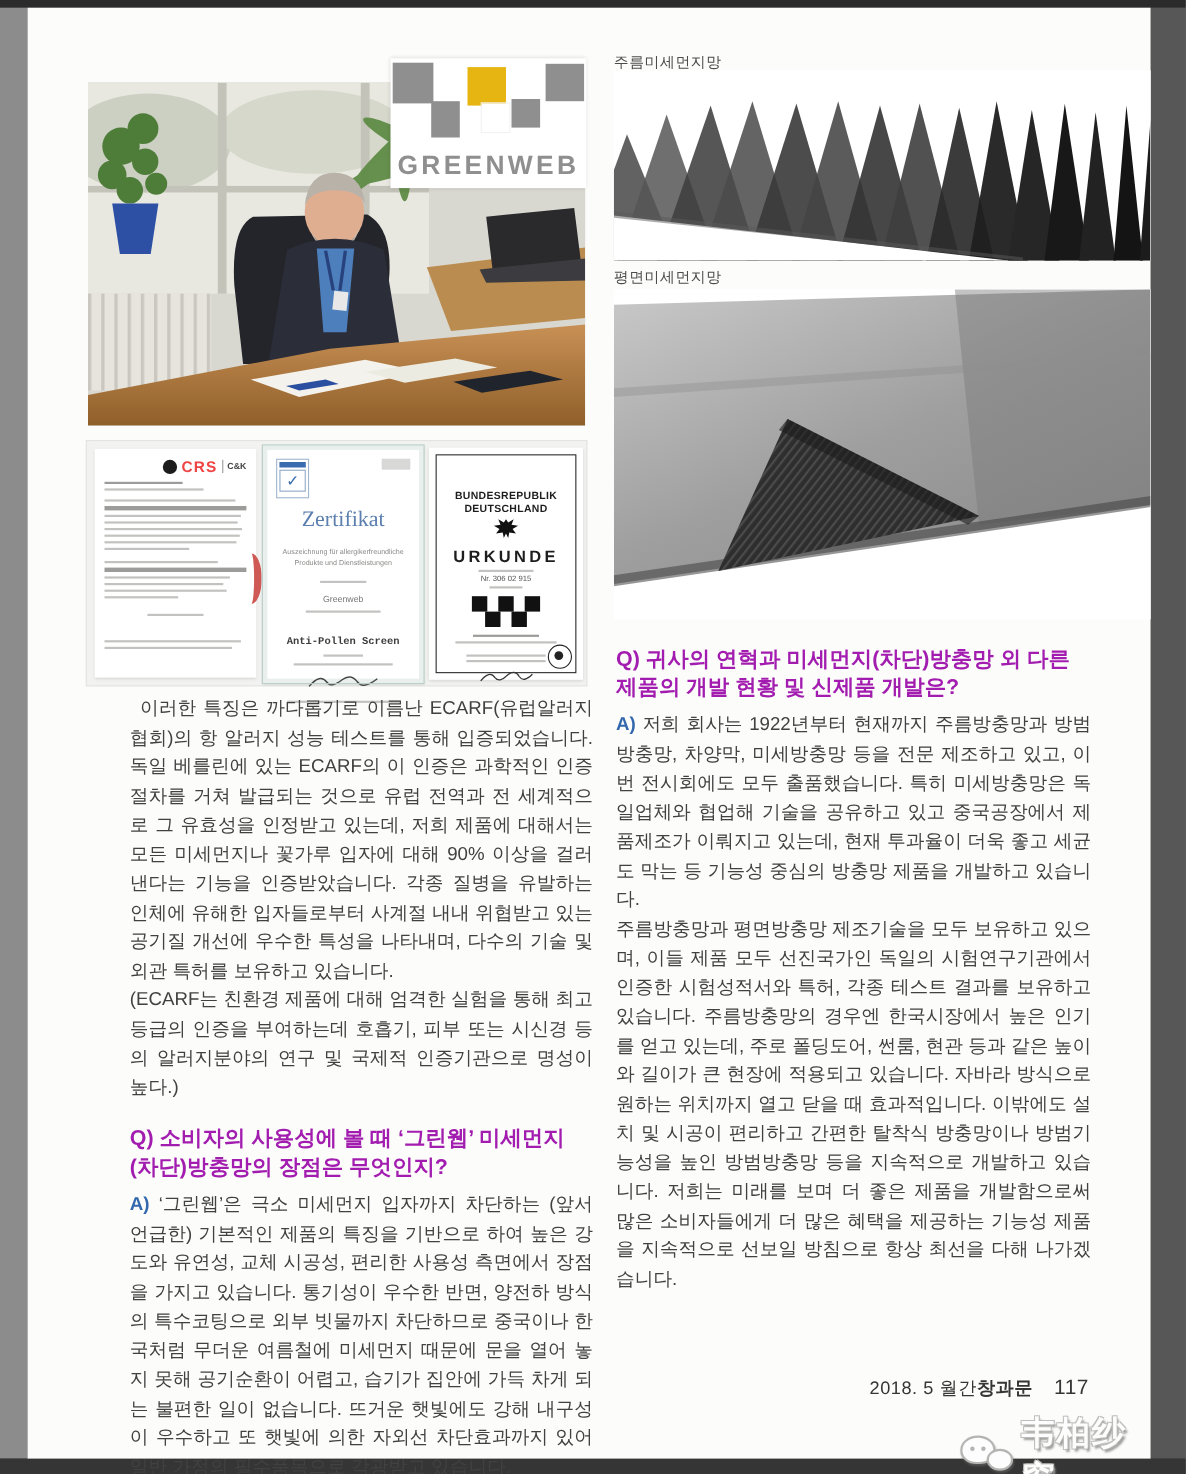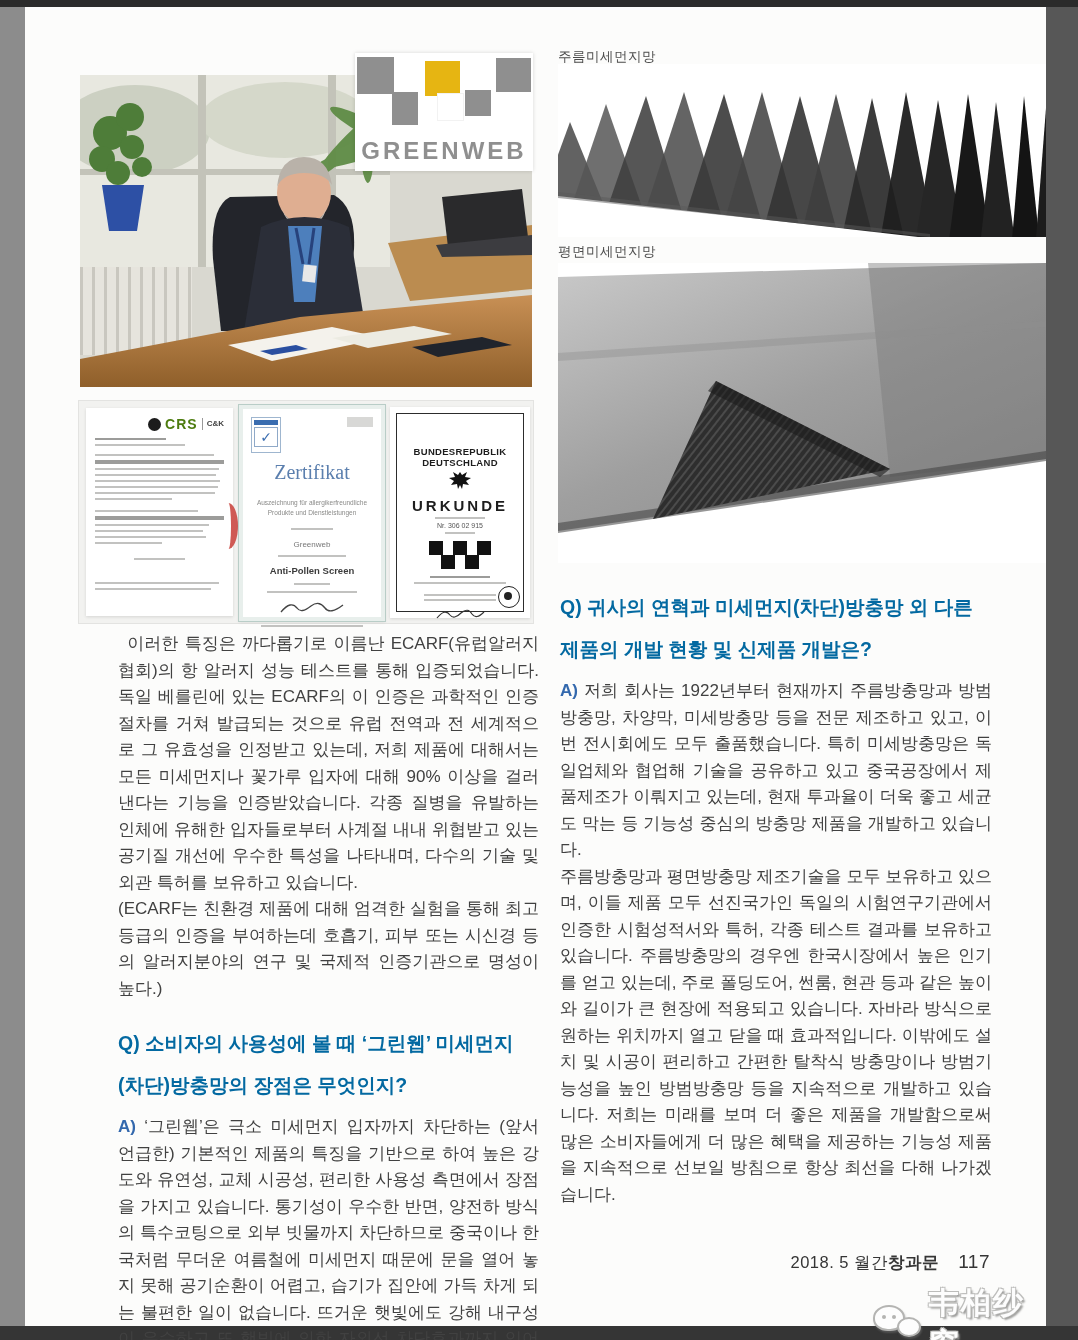--- a/index.html
+++ b/index.html
@@ -43,52 +43,52 @@
            border:1px solid #e3e3e1; }
   .cert { position:absolute; background:#fff; box-shadow:0 1px 3px rgba(0,0,0,.12); }
   .cert1 { left:7px;  top:7px; width:147px; height:208px; padding:8px 9px; }
   .cert2 { left:160px; top:4px; width:146px; height:216px; border:4px solid #e8efec; outline:1px solid #b9cdc7; padding:8px 8px; }
   .cert3 { left:311px; top:6px; width:140px; height:211px; padding:6px; }
   .cert3-inner { border:1.5px solid #2c2c2c; height:100%; padding:8px 6px; text-align:center; }
   .bar { height:2px; background:#c2c2c0; margin:4px 0; }
   .bar.dark { background:#9c9c9a; }
   .crs-head { display:flex; justify-content:flex-end; align-items:center; gap:4px; margin-bottom:6px; }
   .crs-circle { width:13px; height:13px; border-radius:50%; background:#1c1c1c; }
-  .crs-word { font-size:14px; font-weight:bold; color:#4d7c0f; letter-spacing:1px; }
+  .crs-word { font-size:14px; font-weight:bold; color:#ef4444; letter-spacing:1px; }
   .crs-div { width:1px; height:12px; background:#999; }
   .crs-ck { font-size:8px; font-weight:bold; color:#444; line-height:1; }
   .ribbon { position:absolute; right:-5px; top:95px; width:16px; height:46px;
             border-right:7px solid #cf5a55; border-radius:0 60% 60% 0/0 50% 50% 0; }
   .zert-badge { position:absolute; left:8px; top:8px; width:30px; height:36px; border:1px solid #9fb6cf; padding:2px; }
   .zert-badge .chk { width:100%; height:20px; background:#fff; border:1px solid #8fa9c8; color:#3a6db0;
                      font-size:14px; font-weight:bold; text-align:center; line-height:18px; }
   .zert-badge .bb  { width:100%; height:5px; background:#3a6db0; margin-bottom:2px; }
   .zert-logo-tr { position:absolute; right:8px; top:8px; width:26px; height:10px; background:#d8d8d6; }
   .zert-title { margin-top:44px; text-align:center; font-family:"Liberation Serif","DejaVu Serif",serif;
                 font-size:20px; color:#5b7fae; }
   .zert-sub { margin-top:14px; text-align:center; font-size:6.5px; color:#8a8a88; line-height:1.5; }
   .zert-co { margin-top:10px; text-align:center; font-size:8px; color:#777; }
-  .zert-prod { margin-top:8px; text-align:center; font-size:9.5px; font-weight:bold; color:#3c3c3c; }
+  .zert-prod { margin-top:20px; text-align:center; font-size:9.5px; font-weight:bold; color:#3c3c3c;font-family:Liberation Mono, monospace; }
   .sig { display:block; margin:6px auto 0; }
   .urk-country { font-size:9.5px; font-weight:bold; color:#1d1d1d; letter-spacing:.3px;margin-top:24px; }
   .urk-title { font-size:15px; font-weight:bold; letter-spacing:3px; color:#1d1d1d; margin-top:3px; }
   .urk-no { font-size:7px; color:#555; margin-top:3px; }
   .wlogo { position:relative; width:66px; height:30px; margin:7px auto 5px; }
   .wlogo i { position:absolute; width:14px; height:14px; background:#111; }
   .seal { position:absolute; right:10px; bottom:10px; width:22px; height:22px; border:1.5px solid #222;
           border-radius:50%; }
   .seal::after { content:""; position:absolute; left:5px; top:5px; width:8px; height:8px; background:#222; border-radius:50%; }
 
   
   .col { position:absolute; color:#414141; font-size:17px; line-height:26.5px; text-align:justify; }
   .col-left  { left:93px;  top:624px; width:421px; }
   .col-right { left:535px; top:561px; width:432px; }
   .para { margin:0; }
   .para.indent { text-indent:.55em; }
-  .qhead { color:#0369a1; font-weight:bold; font-size:19.5px; line-height:42px; text-align:left;
+  .qhead { color:#a21caf; font-weight:bold; font-size:19.5px; line-height:26px; text-align:left;
            margin:20px 0 8px; }
   .aprefix { color:#3368ad; font-weight:bold; }
   .gap-top { margin-top:18px; }
 
   
   .footer { position:absolute; right:56px; top:1244px; color:#353535; font-size:16.5px; letter-spacing:.5px; }
   .footer .mag-bold { font-weight:bold; }
   .footer .pageno { font-size:19px; margin-left:14px; }
 
   

